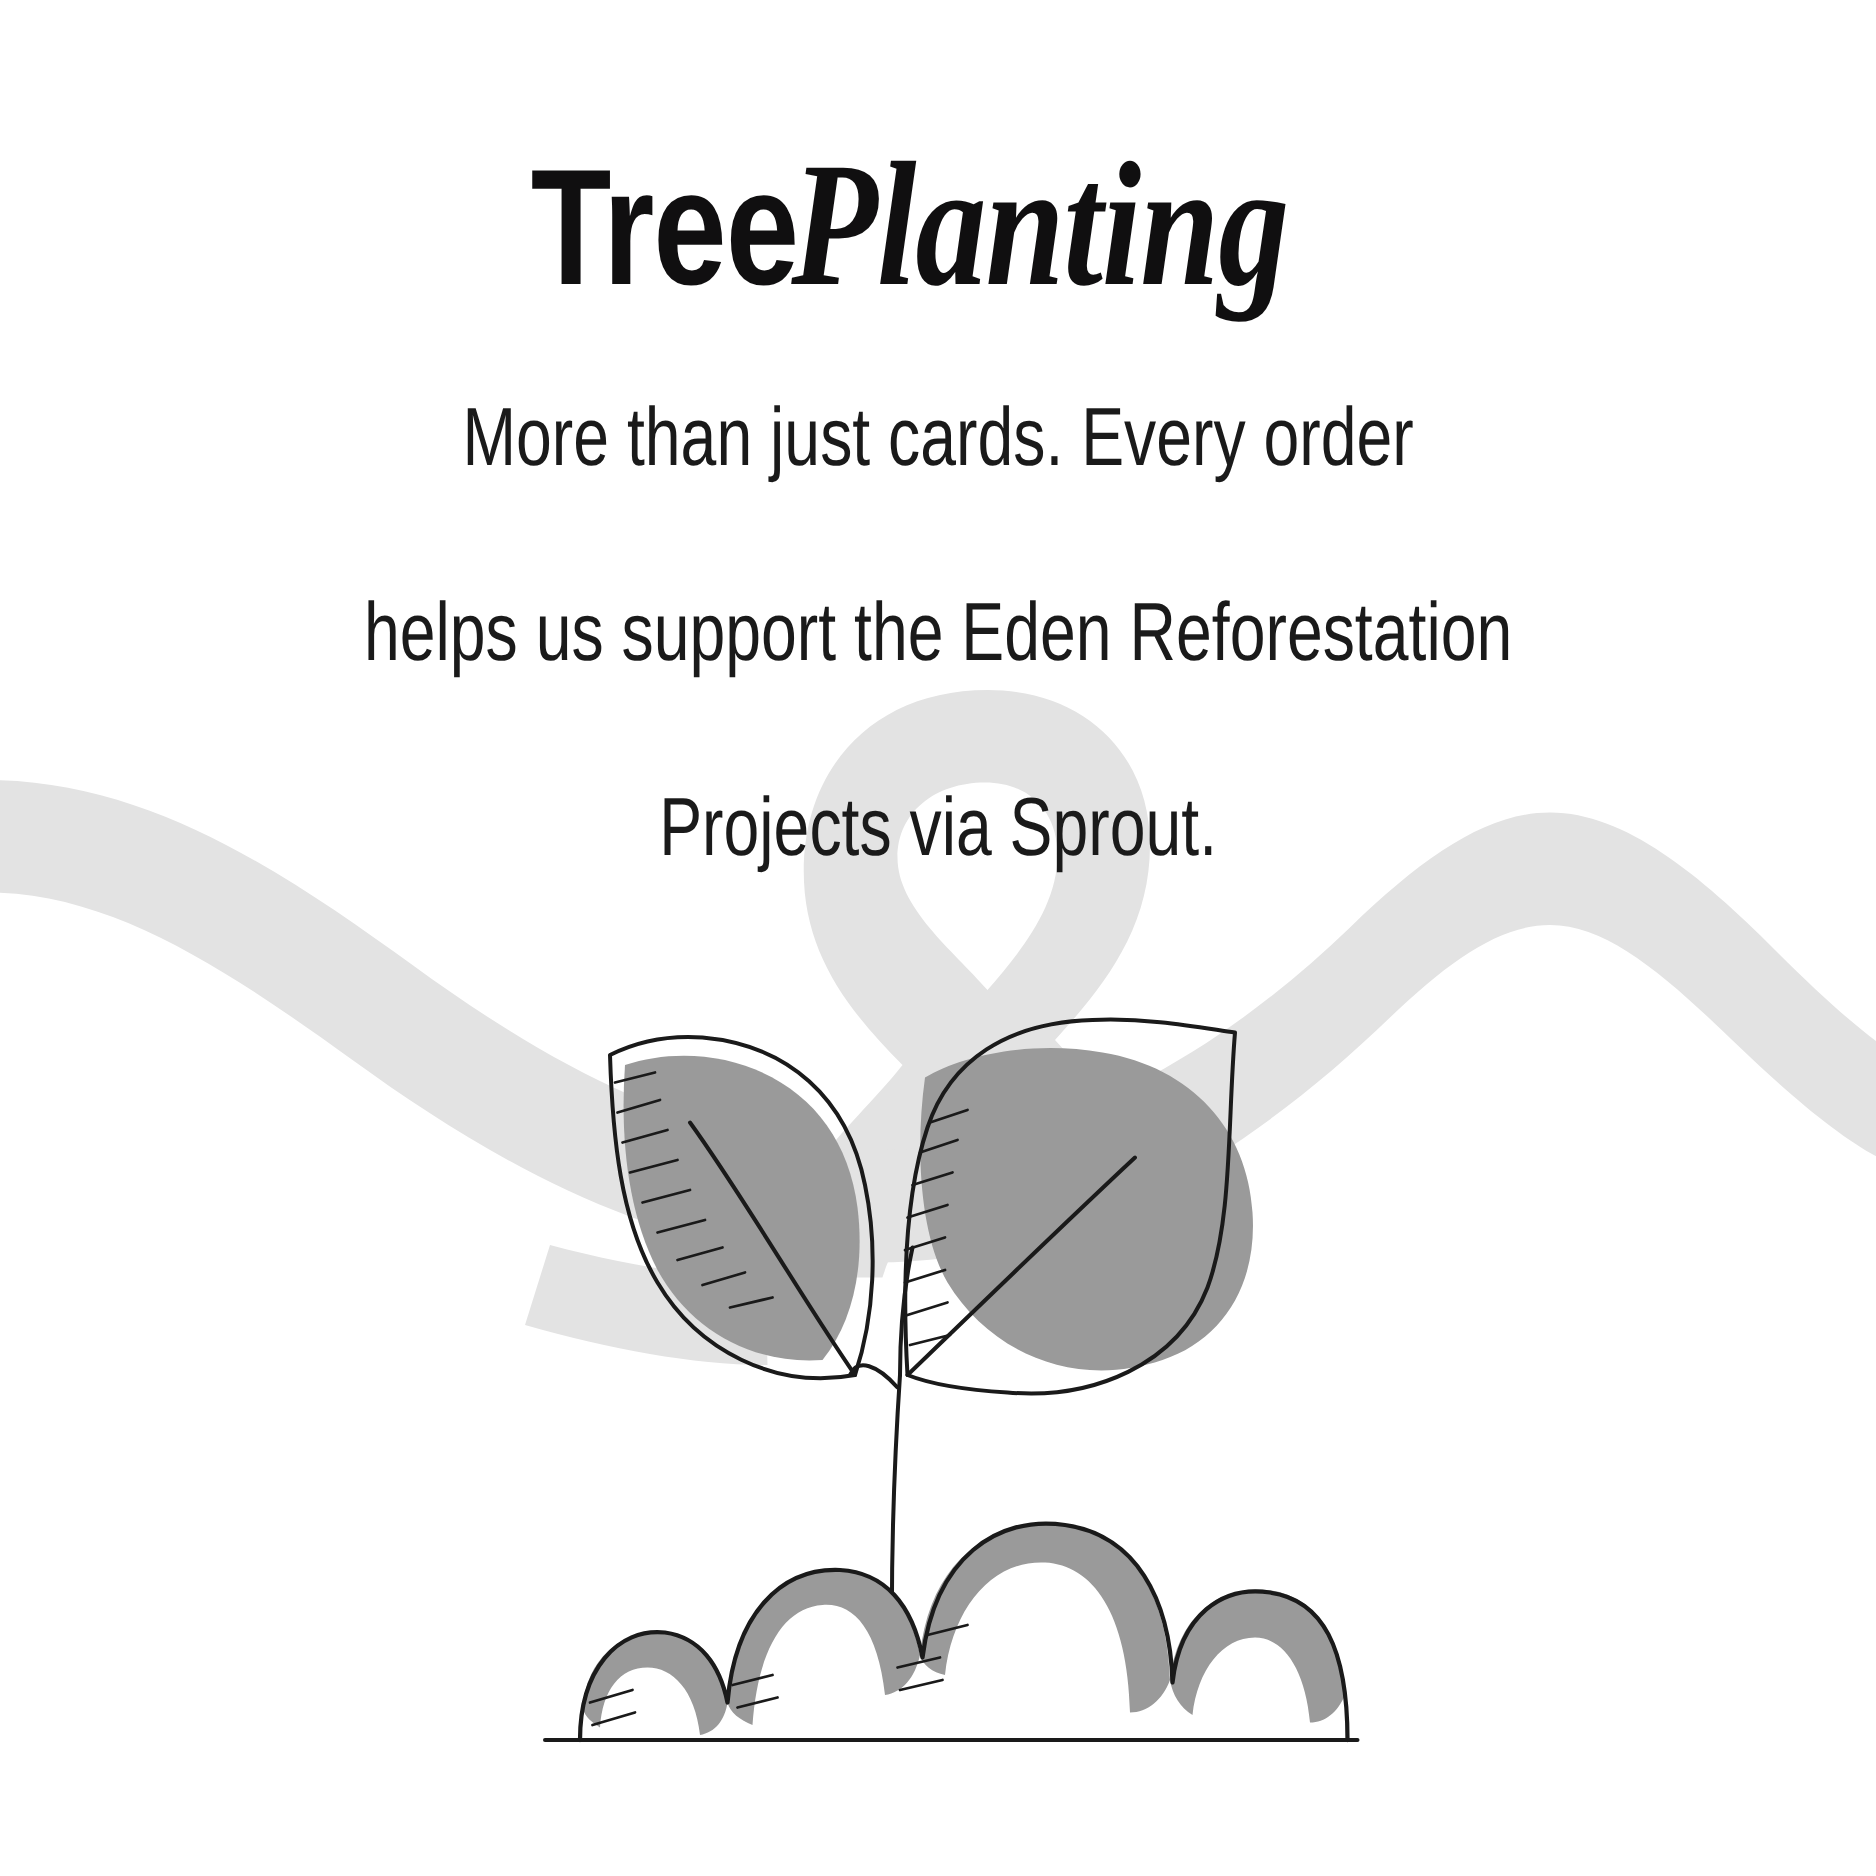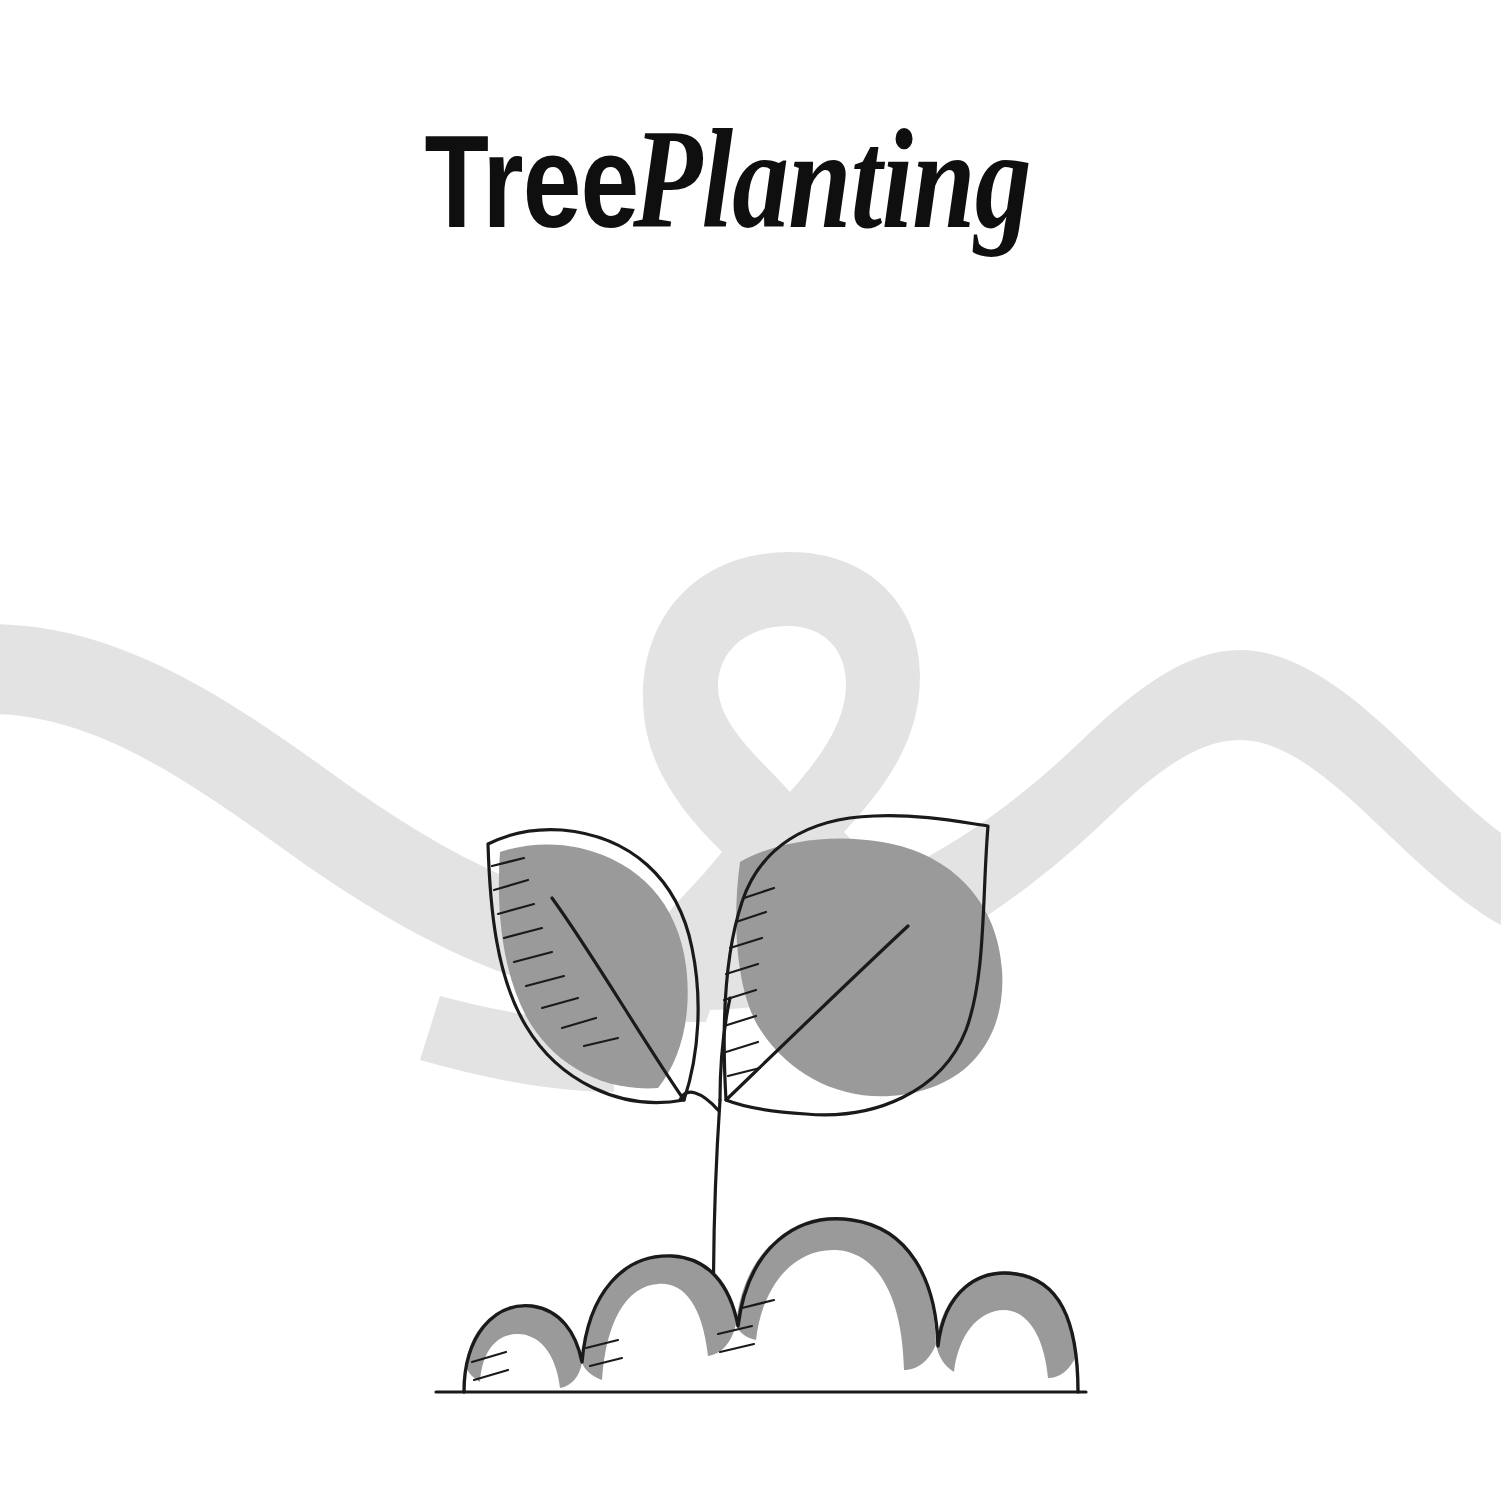--- a/index.html
+++ b/index.html
@@ -146,20 +146,25 @@
         C 1000 922 862 1010 700 1010
         C 534 1010 398 932 282 848
         C 182 776 90 714 -10 714
         Z"></path>
     </g>
   </svg>
 
   <div id="text-block">
     <h1 id="headline"><span class="headline-bold">Tree</span><span class="headline-italic">Planting</span></h1>
 
+    <div id="body-copy">
+      <span class="body-line">More than just cards. Every order</span>
+      <span class="body-line">helps us support the Eden Reforestation</span>
+      <span class="body-line">Projects via Sprout.</span>
+    </div>
   </div>
 
   <svg id="sprout-illustration" viewBox="0 0 660 620">
 
     <g>
       <path fill="#9A9A9A" d="
         M 70 52
         C 66 110 72 170 96 216
         C 122 264 172 292 228 288
         C 252 258 262 214 256 166

